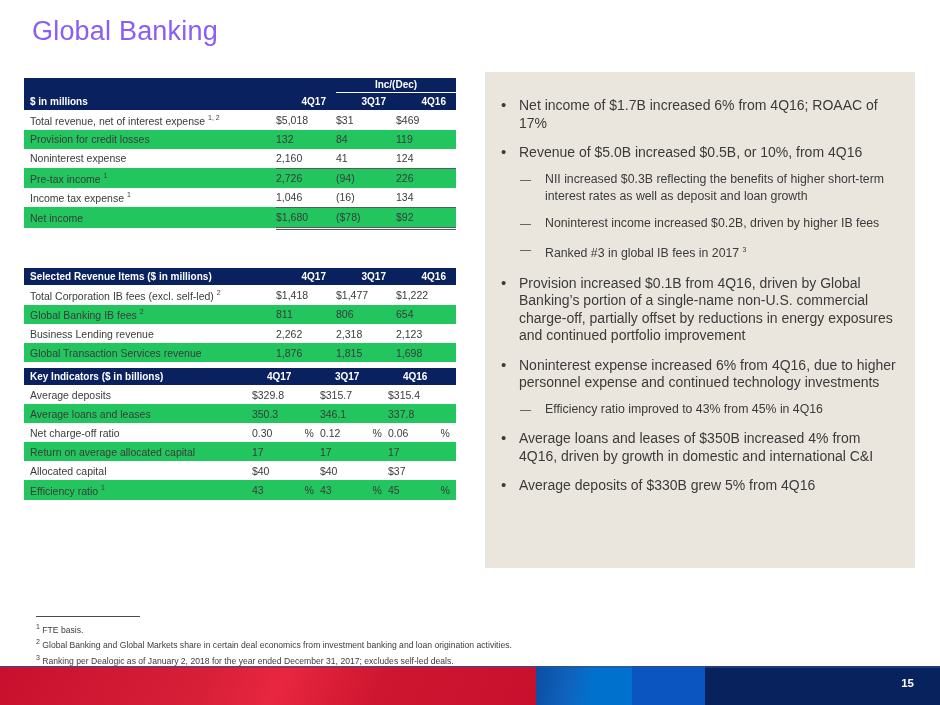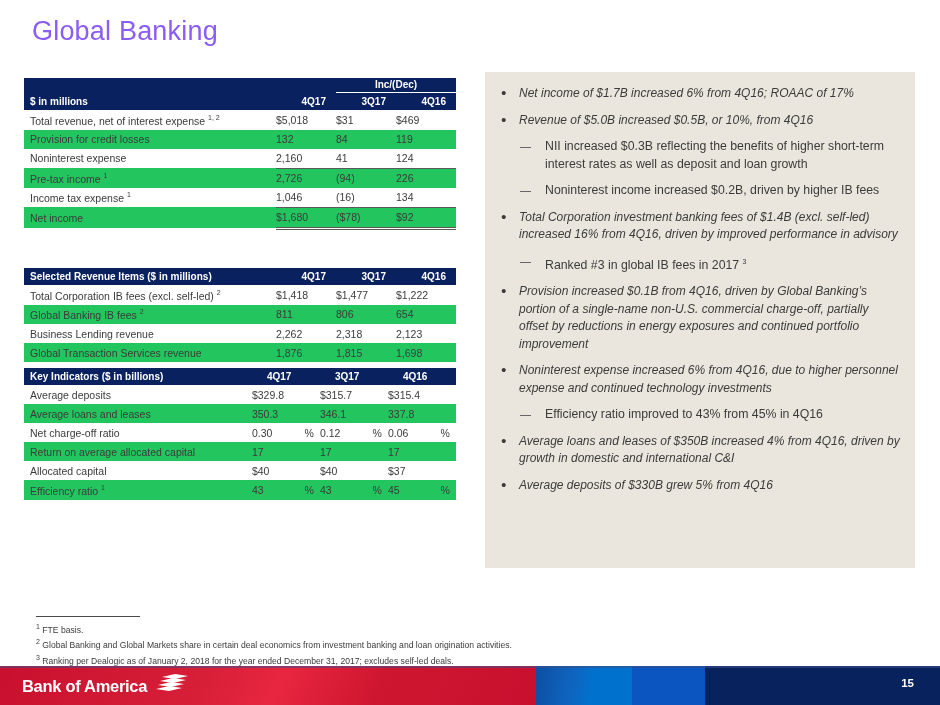--- a/index.html
+++ b/index.html
@@ -47,25 +47,24 @@
   .sup{ font-size:7px; vertical-align:super; }
 
   
   .panel{
     position:absolute; left:485px; top:72px;
     width:430px; height:496px;
     background:#eae6dd;
   }
   .b1{
     position:relative;
-    font-size:12px; line-height:17.5px;
+    font-size:14px; line-height:17.5px;
     color:#3b3b3b;
-    margin:0 14px 9px 34px;
+    margin:12px 14px 9px 34px;
     padding-left:0;
-    font-style:italic;
   }
   .b1:before{
     content:"\2022";
     position:absolute; left:-18px; top:-1px;
     font-size:15px; color:#3b3b3b;
   }
   .b2{
     position:relative;
     font-size:12.3px; line-height:17.5px;
     color:#3b3b3b;
@@ -277,21 +276,20 @@
       </tr>
     </tbody>
 </table>
 
 <div class="panel">
   <div class="panel-inner" id="highlights-list">
       <div class="b1">Net income of $1.7B increased 6% from 4Q16; ROAAC of 17%</div>
       <div class="b1">Revenue of $5.0B increased $0.5B, or 10%, from 4Q16</div>
       <div class="b2">NII increased $0.3B reflecting the benefits of higher short-term interest rates as well as deposit and loan growth</div>
       <div class="b2">Noninterest income increased $0.2B, driven by higher IB fees</div>
-      <div class="b1">Total Corporation investment banking fees of $1.4B (excl. self-led) increased 16% from 4Q16, driven by improved performance in advisory</div>
       <div class="b2">Ranked #3 in global IB fees in 2017 <span class="sup">3</span></div>
       <div class="b1">Provision increased $0.1B from 4Q16, driven by Global Banking’s portion of a single-name non-U.S. commercial charge-off, partially offset by reductions in energy exposures and continued portfolio improvement</div>
       <div class="b1">Noninterest expense increased 6% from 4Q16, due to higher personnel expense and continued technology investments</div>
       <div class="b2">Efficiency ratio improved to 43% from 45% in 4Q16</div>
       <div class="b1">Average loans and leases of $350B increased 4% from 4Q16, driven by growth in domestic and international C&amp;I</div>
       <div class="b1">Average deposits of $330B grew 5% from 4Q16</div>
     </div>
 </div>
 
 <div class="fn-wrap">
@@ -302,27 +300,14 @@
       <div class="fn"><span class="sup">3</span> Ranking per Dealogic as of January 2, 2018 for the year ended December 31, 2017; excludes self-led deals.</div>
     </div>
 </div>
 
 <div class="footer">
   <div class="f-red2"></div>
   <div class="f-lblue"></div>
   <div class="f-mblue"></div>
   <div class="f-navy"></div>
   <div class="f-topline"></div>
-  <div class="logo">
-    <span class="logo-text">Bank of America</span>
-    <span>
-      <svg width="34" height="21" viewBox="0 0 34 21">
-        <g fill="#ffffff">
-          <polygon points="7,3 20,0 33,2 20,5"></polygon>
-          <polygon points="5,7 18,4 31,6 18,9"></polygon>
-          <polygon points="3,11 16,8 29,10 16,13"></polygon>
-          <polygon points="1,15 14,12 27,14 14,17"></polygon>
-        </g>
-      </svg>
-    </span>
-  </div>
   <div class="pageno">15</div>
 </div>
 
 </body></html>

